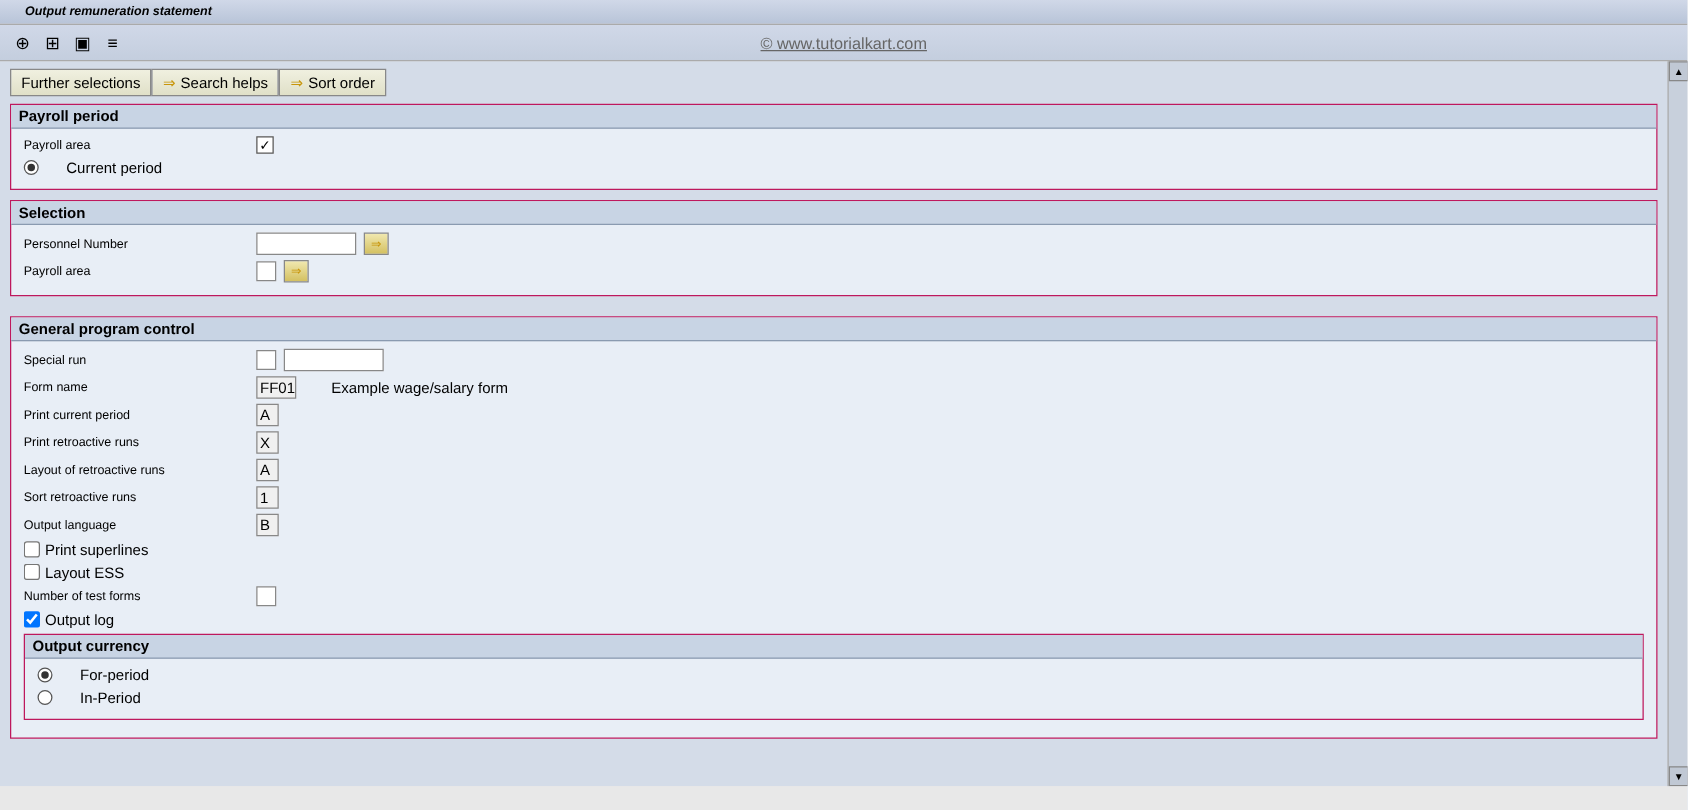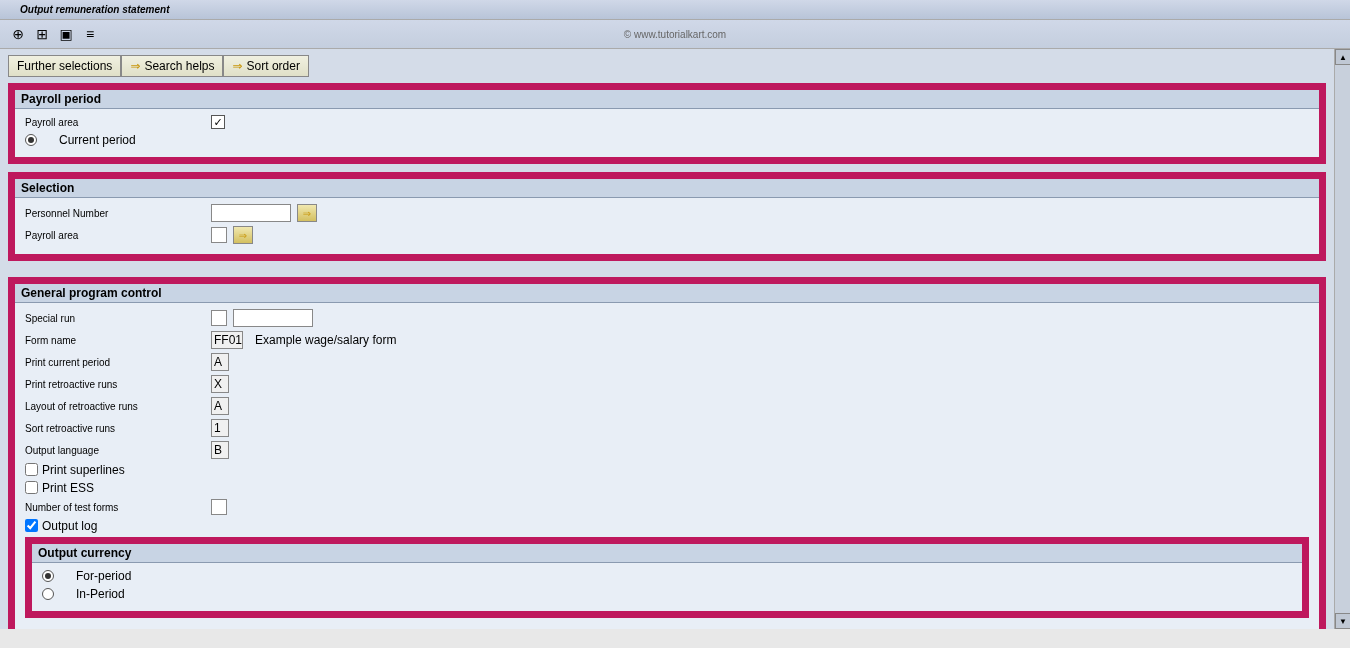--- a/index.html
+++ b/index.html
@@ -33,21 +33,22 @@
       display: inline-flex;
       align-items: center;
       justify-content: center;
       font-size: 14px;
     }
     .watermark {
       position: absolute;
       left: 50%;
       transform: translateX(-50%);
       color: #666;
-      font-size: 10px;
+      font-size: 13px;
+      text-decoration: underline;
     }
     .content-area {
       flex: 1;
       overflow-y: auto;
     }
     .tab-bar {
       display: flex;
       align-items: center;
       gap: 0;
       margin-bottom: 6px;
@@ -60,21 +61,21 @@
       font-size: 12px;
       display: flex;
       align-items: center;
       gap: 4px;
     }
     .tab-arrow {
       color: #c8960c;
       font-size: 12px;
     }
     .section-box {
-      border: 7px solid #be185d;
+      border: 1px solid #be185d;
       background: #e8eef6;
       margin-bottom: 8px;
       padding: 0;
     }
     .section-header {
       background: #c8d4e4;
       padding: 2px 6px;
       font-weight: bold;
       font-size: 12px;
       border-bottom: 1px solid #8a9ab0;
@@ -278,21 +279,21 @@
           <span class="form-label">Special run</span>
           <input class="input-field input-tiny" type="text" value="" style="">
           <input class="input-field" style="width: 80px;" type="text" value="">
         </div>
 
         <div class="form-row">
           <span class="form-label">Form name</span>
           <div class="value-display value-display-colored" style="width:32px;">
             <span>FF01</span>
           </div>
-          <span style="margin-left:6px;text-align:center;">Example wage/salary form</span>
+          <span style="margin-left:22px;text-align:center;">Example wage/salary form</span>
         </div>
 
         <div class="form-row">
           <span class="form-label">Print current period</span>
           <div class="value-display value-display-colored" style="width:18px;">
             <span>A</span>
           </div>
         </div>
 
         <div class="form-row">
@@ -323,21 +324,21 @@
           </div>
         </div>
 
         <div class="checkbox-label-row">
           <input type="checkbox" style="width: 13px; height: 13px;">
           <span>Print superlines</span>
         </div>
 
         <div class="checkbox-label-row">
           <input type="checkbox" style="width: 13px; height: 13px;">
-          <span>Print ESS</span>
+          <span>Layout ESS</span>
         </div>
 
         <div class="form-row">
           <span class="form-label">Number of test forms</span>
           <input class="input-field input-tiny" type="text" value="" style="">
         </div>
 
         <div class="checkbox-label-row">
           <input type="checkbox" checked="" style="width: 13px; height: 13px;">
           <span>Output log</span>

